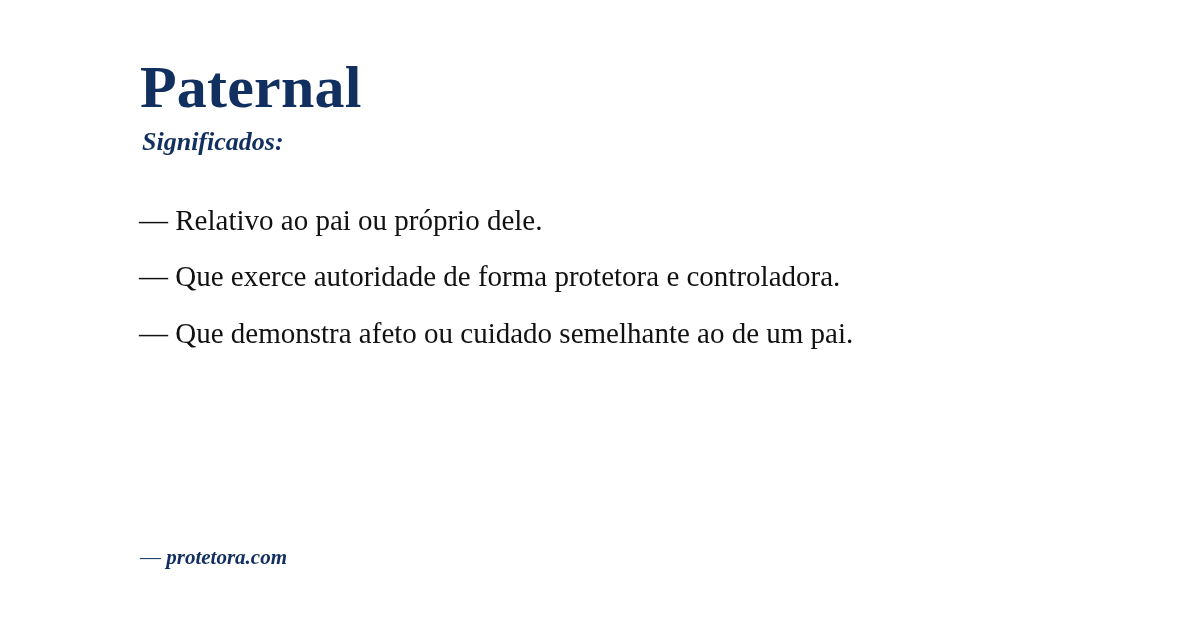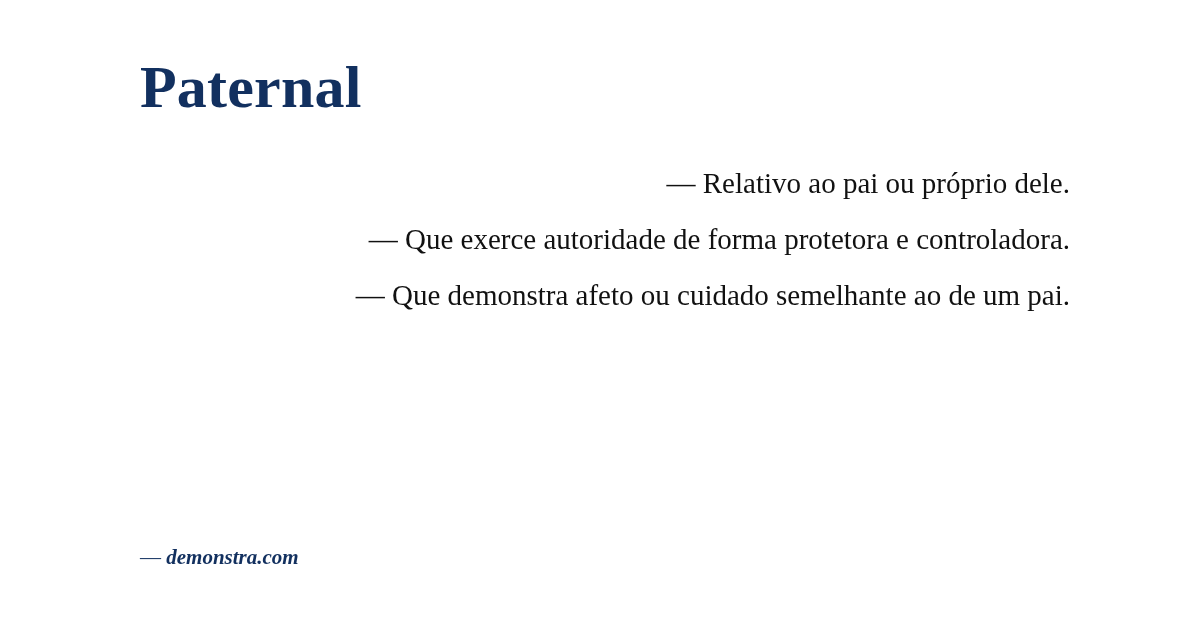--- a/index.html
+++ b/index.html
@@ -44,21 +44,20 @@
     padding: 0;
   }
   .definition-item {
     font-family: "Liberation Serif", serif;
     font-size: 29px;
     line-height: 1.32;
     color: #111111;
     margin: 0 0 18px 0;
     max-width: 930px;
     text-indent: -1px;
-    text-align: right;
   }
   .definition-item .dash {
     color: #111111;
   }
   .source {
     position: absolute;
     left: 140px;
     bottom: 58px;
     font-family: "Liberation Serif", serif;
     font-style: italic;
@@ -71,34 +70,35 @@
     font-weight: normal;
   }
 </style>
 </head>
 <body>
 
 <div class="card">
 
   <h1 class="word-title">Paternal</h1>
 
+  <div class="subtitle">Significados:</div>
 
   <ul class="definitions">
     <li class="definition-item">
       <span class="dash">—</span>
       <span>Relativo ao pai ou próprio dele.</span>
     </li>
     <li class="definition-item">
       <span class="dash">—</span>
       <span>Que exerce autoridade de forma protetora e controladora.</span>
     </li>
     <li class="definition-item">
       <span class="dash">—</span>
       <span>Que demonstra afeto ou cuidado semelhante ao de um pai.</span>
     </li>
   </ul>
 
   <div class="source">
     <span class="dash">—</span>
-    <span>demonstra.com</span>
+    <span>protetora.com</span>
   </div>
 
 </div>
 
 </body></html>

